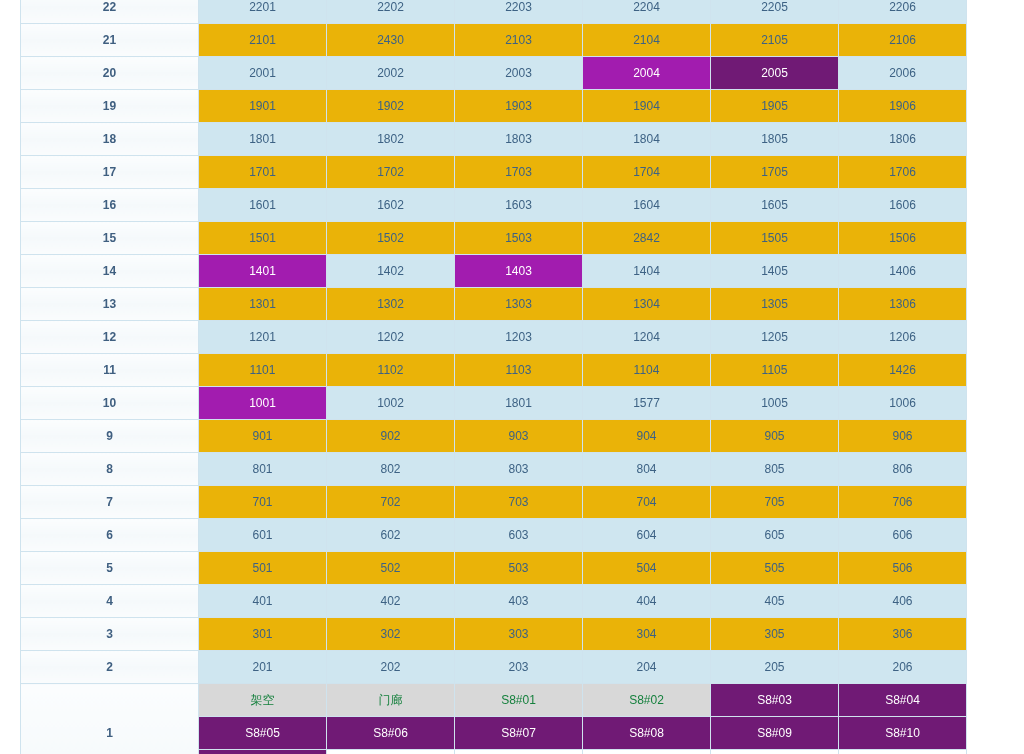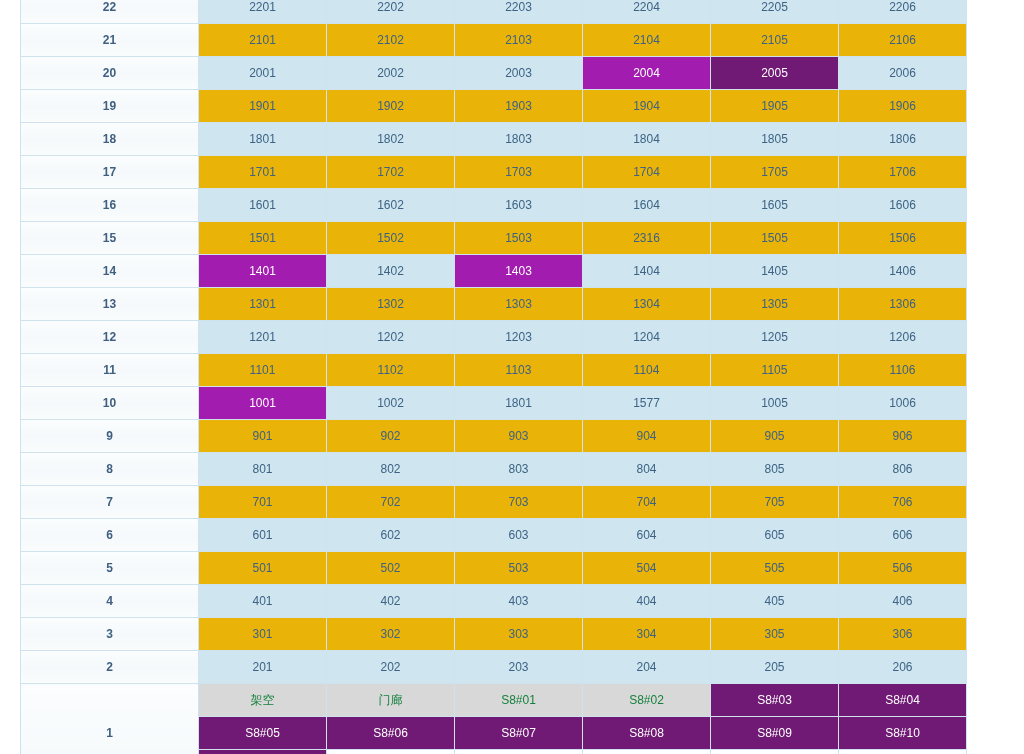--- a/index.html
+++ b/index.html
@@ -139,21 +139,21 @@
           <td class="unit-cell">2201</td>
           <td class="unit-cell">2202</td>
           <td class="unit-cell">2203</td>
           <td class="unit-cell">2204</td>
           <td class="unit-cell">2205</td>
           <td class="unit-cell">2206</td>
         </tr>
         <tr>
           <td class="floor-cell">21</td>
           <td class="unit-cell alt">2101</td>
-          <td class="unit-cell alt">2102</td>
+          <td class="unit-cell alt">2430</td>
           <td class="unit-cell alt">2103</td>
           <td class="unit-cell alt">2104</td>
           <td class="unit-cell alt">2105</td>
           <td class="unit-cell alt">2106</td>
         </tr>
         <tr>
           <td class="floor-cell">20</td>
           <td class="unit-cell">2001</td>
           <td class="unit-cell">2002</td>
           <td class="unit-cell">2003</td>
@@ -195,21 +195,21 @@
           <td class="unit-cell">1603</td>
           <td class="unit-cell">1604</td>
           <td class="unit-cell">1605</td>
           <td class="unit-cell">1606</td>
         </tr>
         <tr>
           <td class="floor-cell">15</td>
           <td class="unit-cell alt">1501</td>
           <td class="unit-cell alt">1502</td>
           <td class="unit-cell alt">1503</td>
-          <td class="unit-cell alt">2316</td>
+          <td class="unit-cell alt">2842</td>
           <td class="unit-cell alt">1505</td>
           <td class="unit-cell alt">1506</td>
         </tr>
         <tr>
           <td class="floor-cell">14</td>
           <td class="unit-cell state-blue">1401</td>
           <td class="unit-cell">1402</td>
           <td class="unit-cell state-blue">1403</td>
           <td class="unit-cell">1404</td>
           <td class="unit-cell">1405</td>
@@ -233,21 +233,21 @@
           <td class="unit-cell">1205</td>
           <td class="unit-cell">1206</td>
         </tr>
         <tr>
           <td class="floor-cell">11</td>
           <td class="unit-cell alt">1101</td>
           <td class="unit-cell alt">1102</td>
           <td class="unit-cell alt">1103</td>
           <td class="unit-cell alt">1104</td>
           <td class="unit-cell alt">1105</td>
-          <td class="unit-cell alt">1106</td>
+          <td class="unit-cell alt">1426</td>
         </tr>
         <tr>
           <td class="floor-cell">10</td>
           <td class="unit-cell state-blue">1001</td>
           <td class="unit-cell">1002</td>
           <td class="unit-cell">1801</td>
           <td class="unit-cell">1577</td>
           <td class="unit-cell">1005</td>
           <td class="unit-cell">1006</td>
         </tr>

